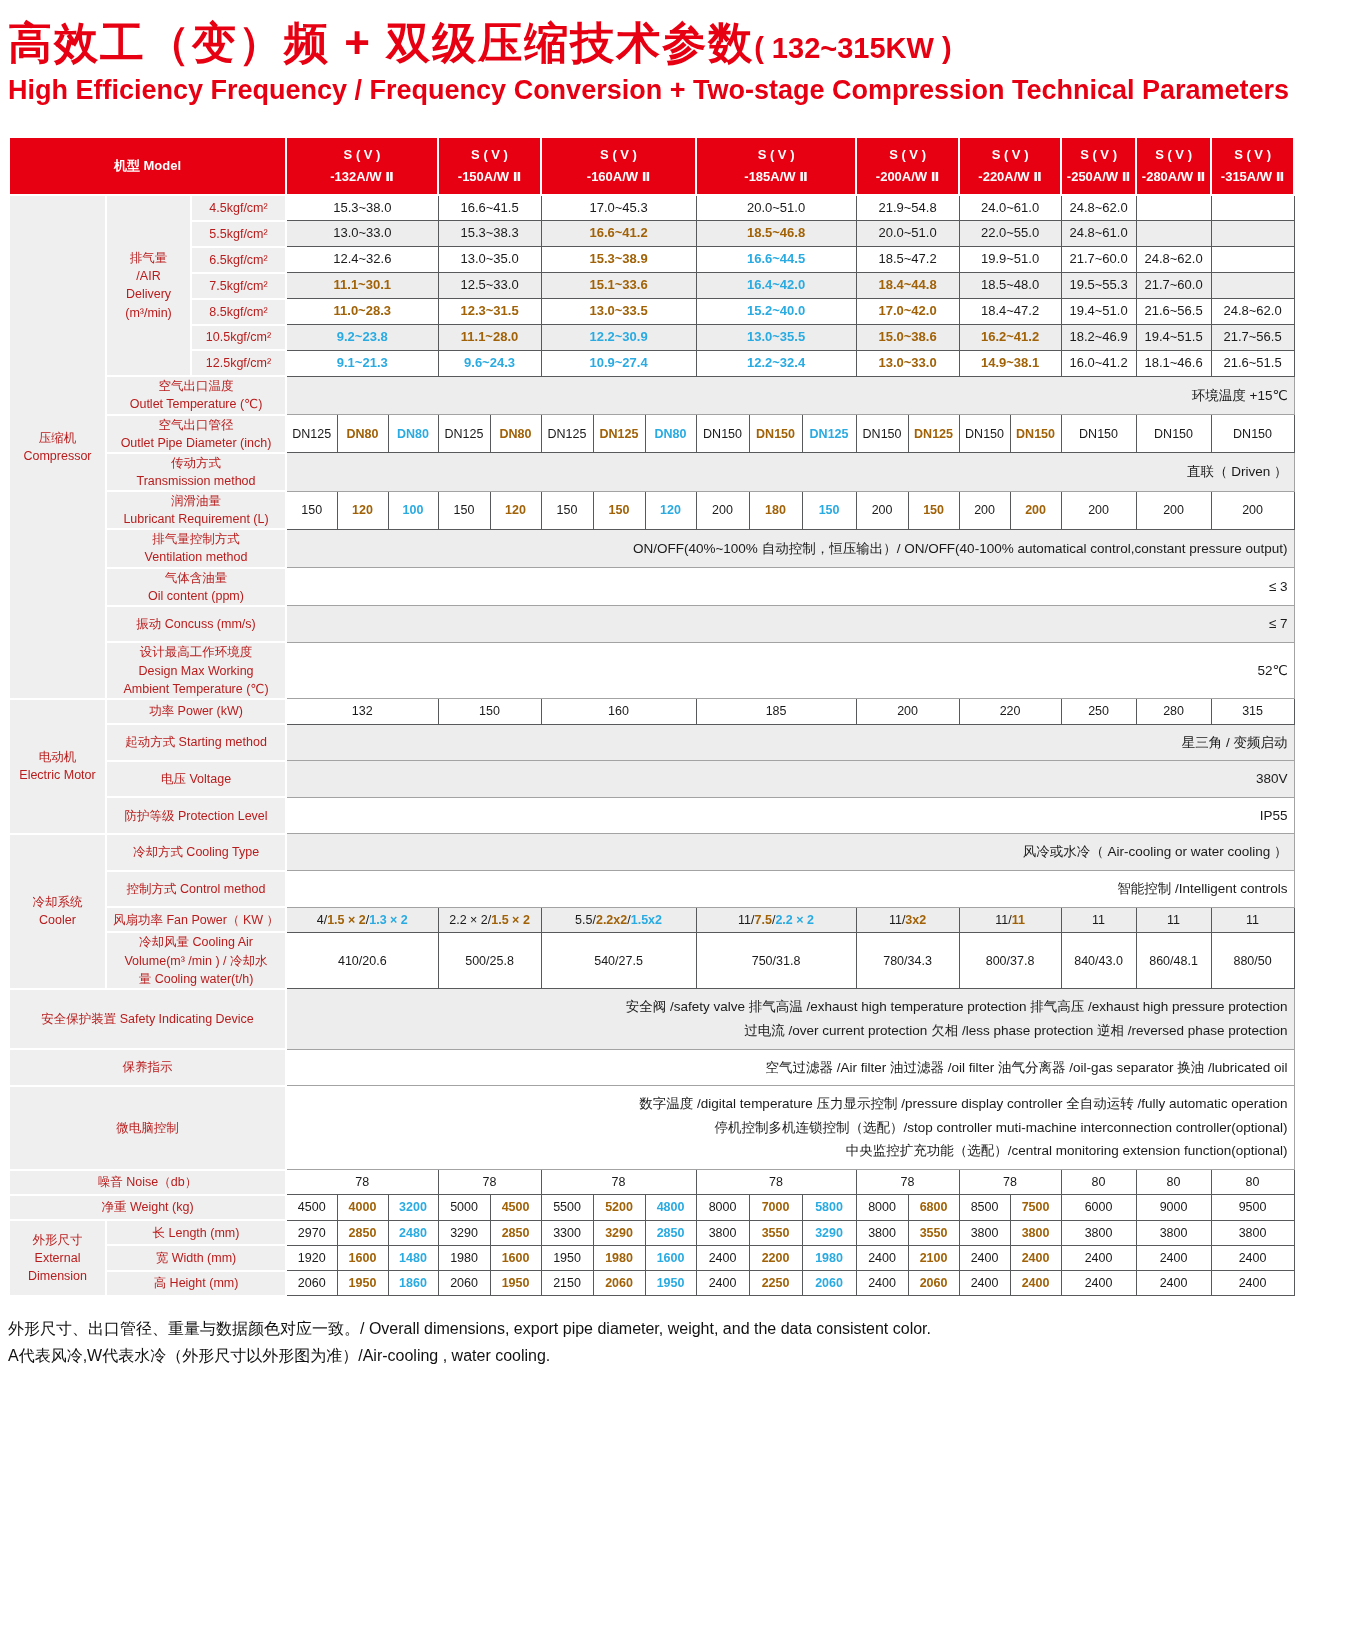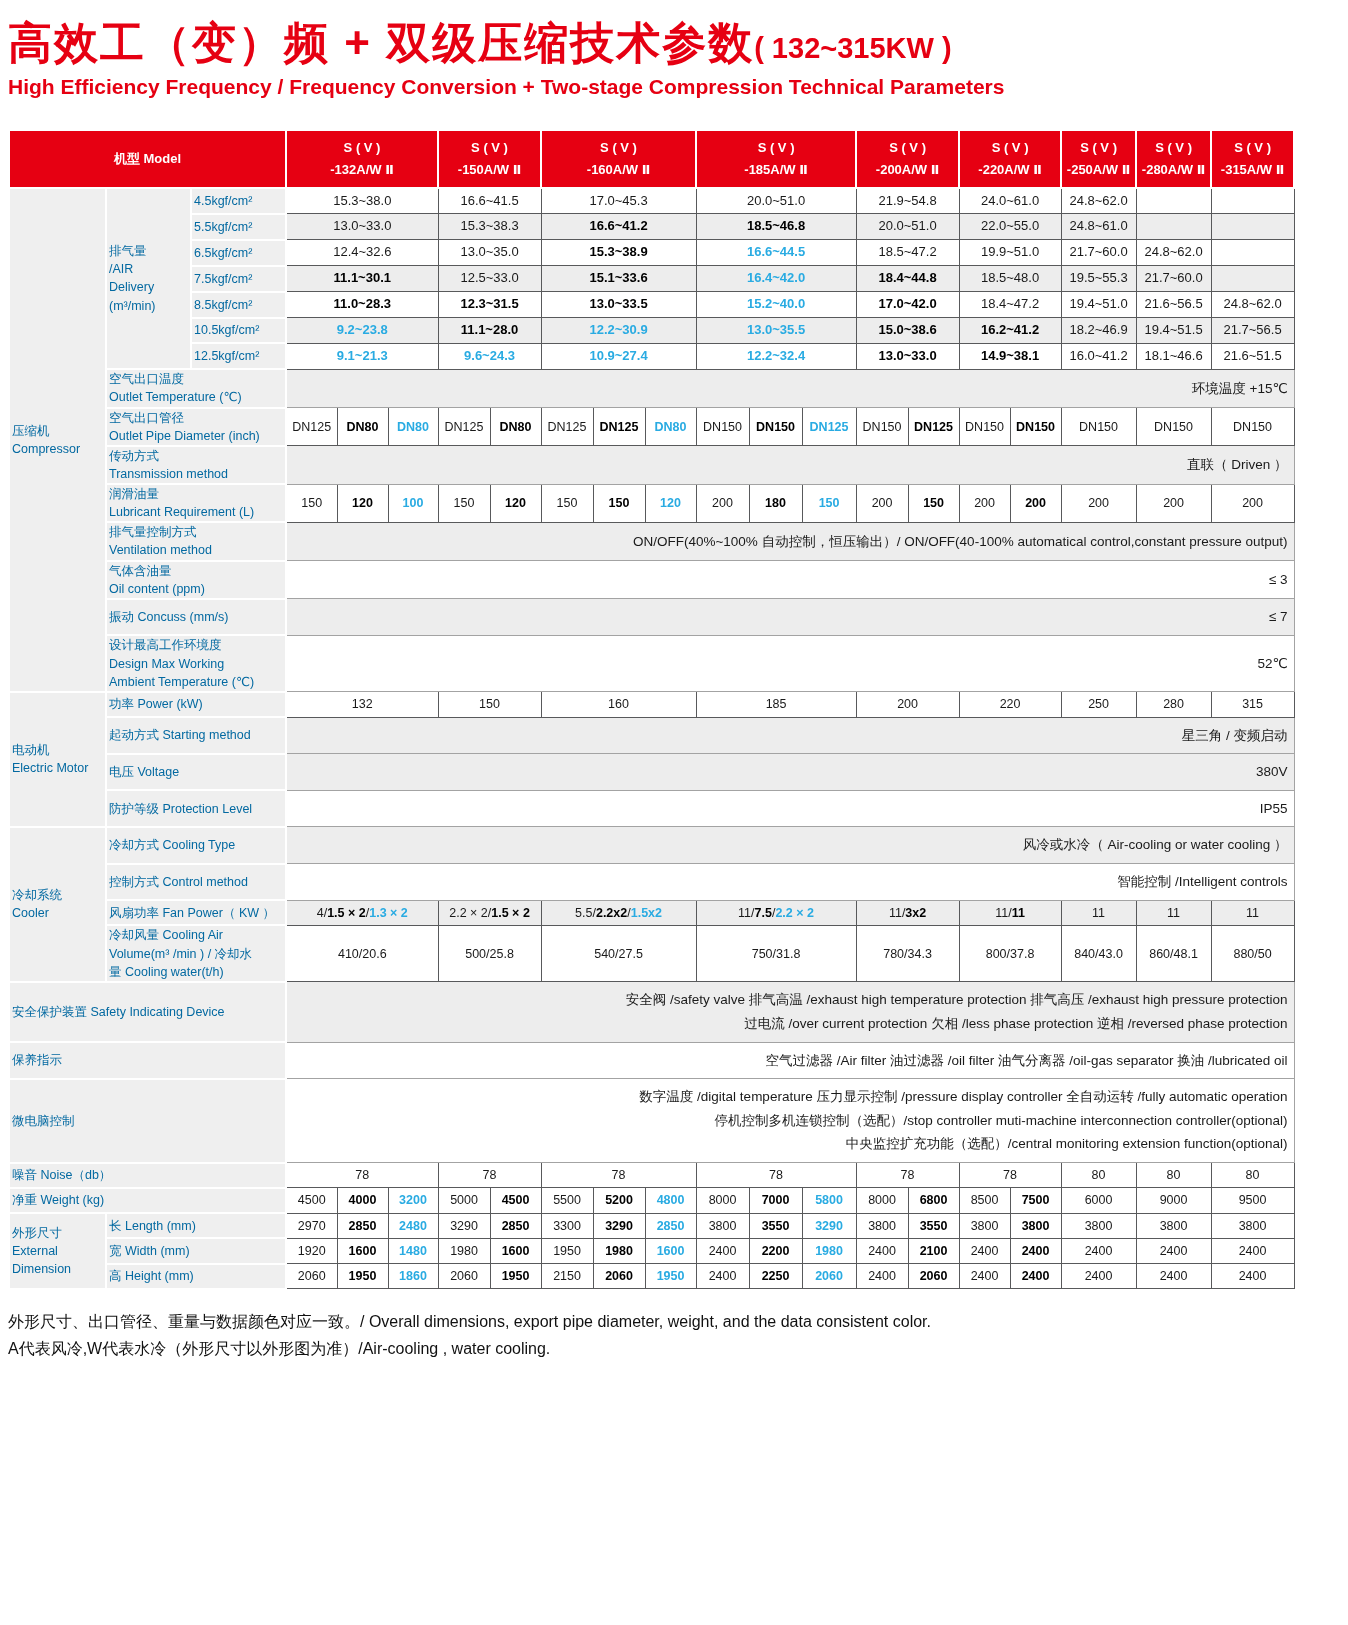--- a/index.html
+++ b/index.html
@@ -1,31 +1,31 @@
 <!DOCTYPE html>
 <html><head>
 <meta charset="utf-8">
 <style>
   html,body{margin:0;padding:0;background:#fff;}
   body{width:1348px;font-family:"Liberation Sans","DejaVu Sans",sans-serif;color:#1a1a1a;}
   .page{padding:12px 8px 20px 8px;}
   .title-zh{color:#e60012;font-size:44px;font-weight:bold;letter-spacing:2px;margin:6px 0 0 0;line-height:1.15;}
   .title-kw{font-size:29px;font-weight:bold;letter-spacing:0;}
-  .title-en{color:#e60012;font-size:21px;font-weight:bold;margin:6px 0 0 0;}
+  .title-en{color:#e60012;font-size:27px;font-weight:bold;margin:6px 0 0 0;}
   table{border-collapse:collapse;table-layout:fixed;width:1285px;margin-top:30px;}
   td{vertical-align:middle;word-wrap:break-word;}
   .hcell{background:#e60012;color:#fff;border:2px solid #fff;text-align:center;font-size:13px;font-weight:bold;white-space:pre-line;line-height:1.7;height:52px;padding:2px 1px;}
-  .lbl{background:#efefef;border:2px solid #fff;font-size:12.5px;color:#0369a1;padding:0 2px;white-space:pre-line;line-height:1.45;}
+  .lbl{background:#efefef;border:2px solid #fff;font-size:12.5px;color:#b91c1c;text-align:center;padding:0 2px;white-space:pre-line;line-height:1.45;}
   .val{border:1px solid #58595b;text-align:center;font-size:12.5px;padding:4px 1px;white-space:pre-line;line-height:1.3;color:#1a1a1a;}
   .fullval{border:1px solid #a3a3a3;text-align:right;font-size:13.5px;padding:6px 6px;white-space:pre-line;line-height:1.75;color:#1a1a1a;}
   tr.g .val,tr.g .fullval{background:#ededed;}
   tr.w .val,tr.w .fullval{background:#fff;}
   .c-k{color:#1a1a1a;}
   span.c-k{font-weight:normal;}
-  .c-g{color:#000000;font-weight:bold;}
+  .c-g{color:#a16207;font-weight:bold;}
   .c-b{color:#29abe2;font-weight:bold;}
   .airval{font-size:13px;}
   .footer{margin-top:20px;}
   .footer p{margin:3px 0;font-size:16px;color:#111;line-height:1.5;}
 </style>
 </head>
 <body>
 
 <div class="page">
   <div class="title-zh"><span>高效工（变）频 + 双级压缩技术参数</span><span class="title-kw">( 132~315KW )</span></div>

